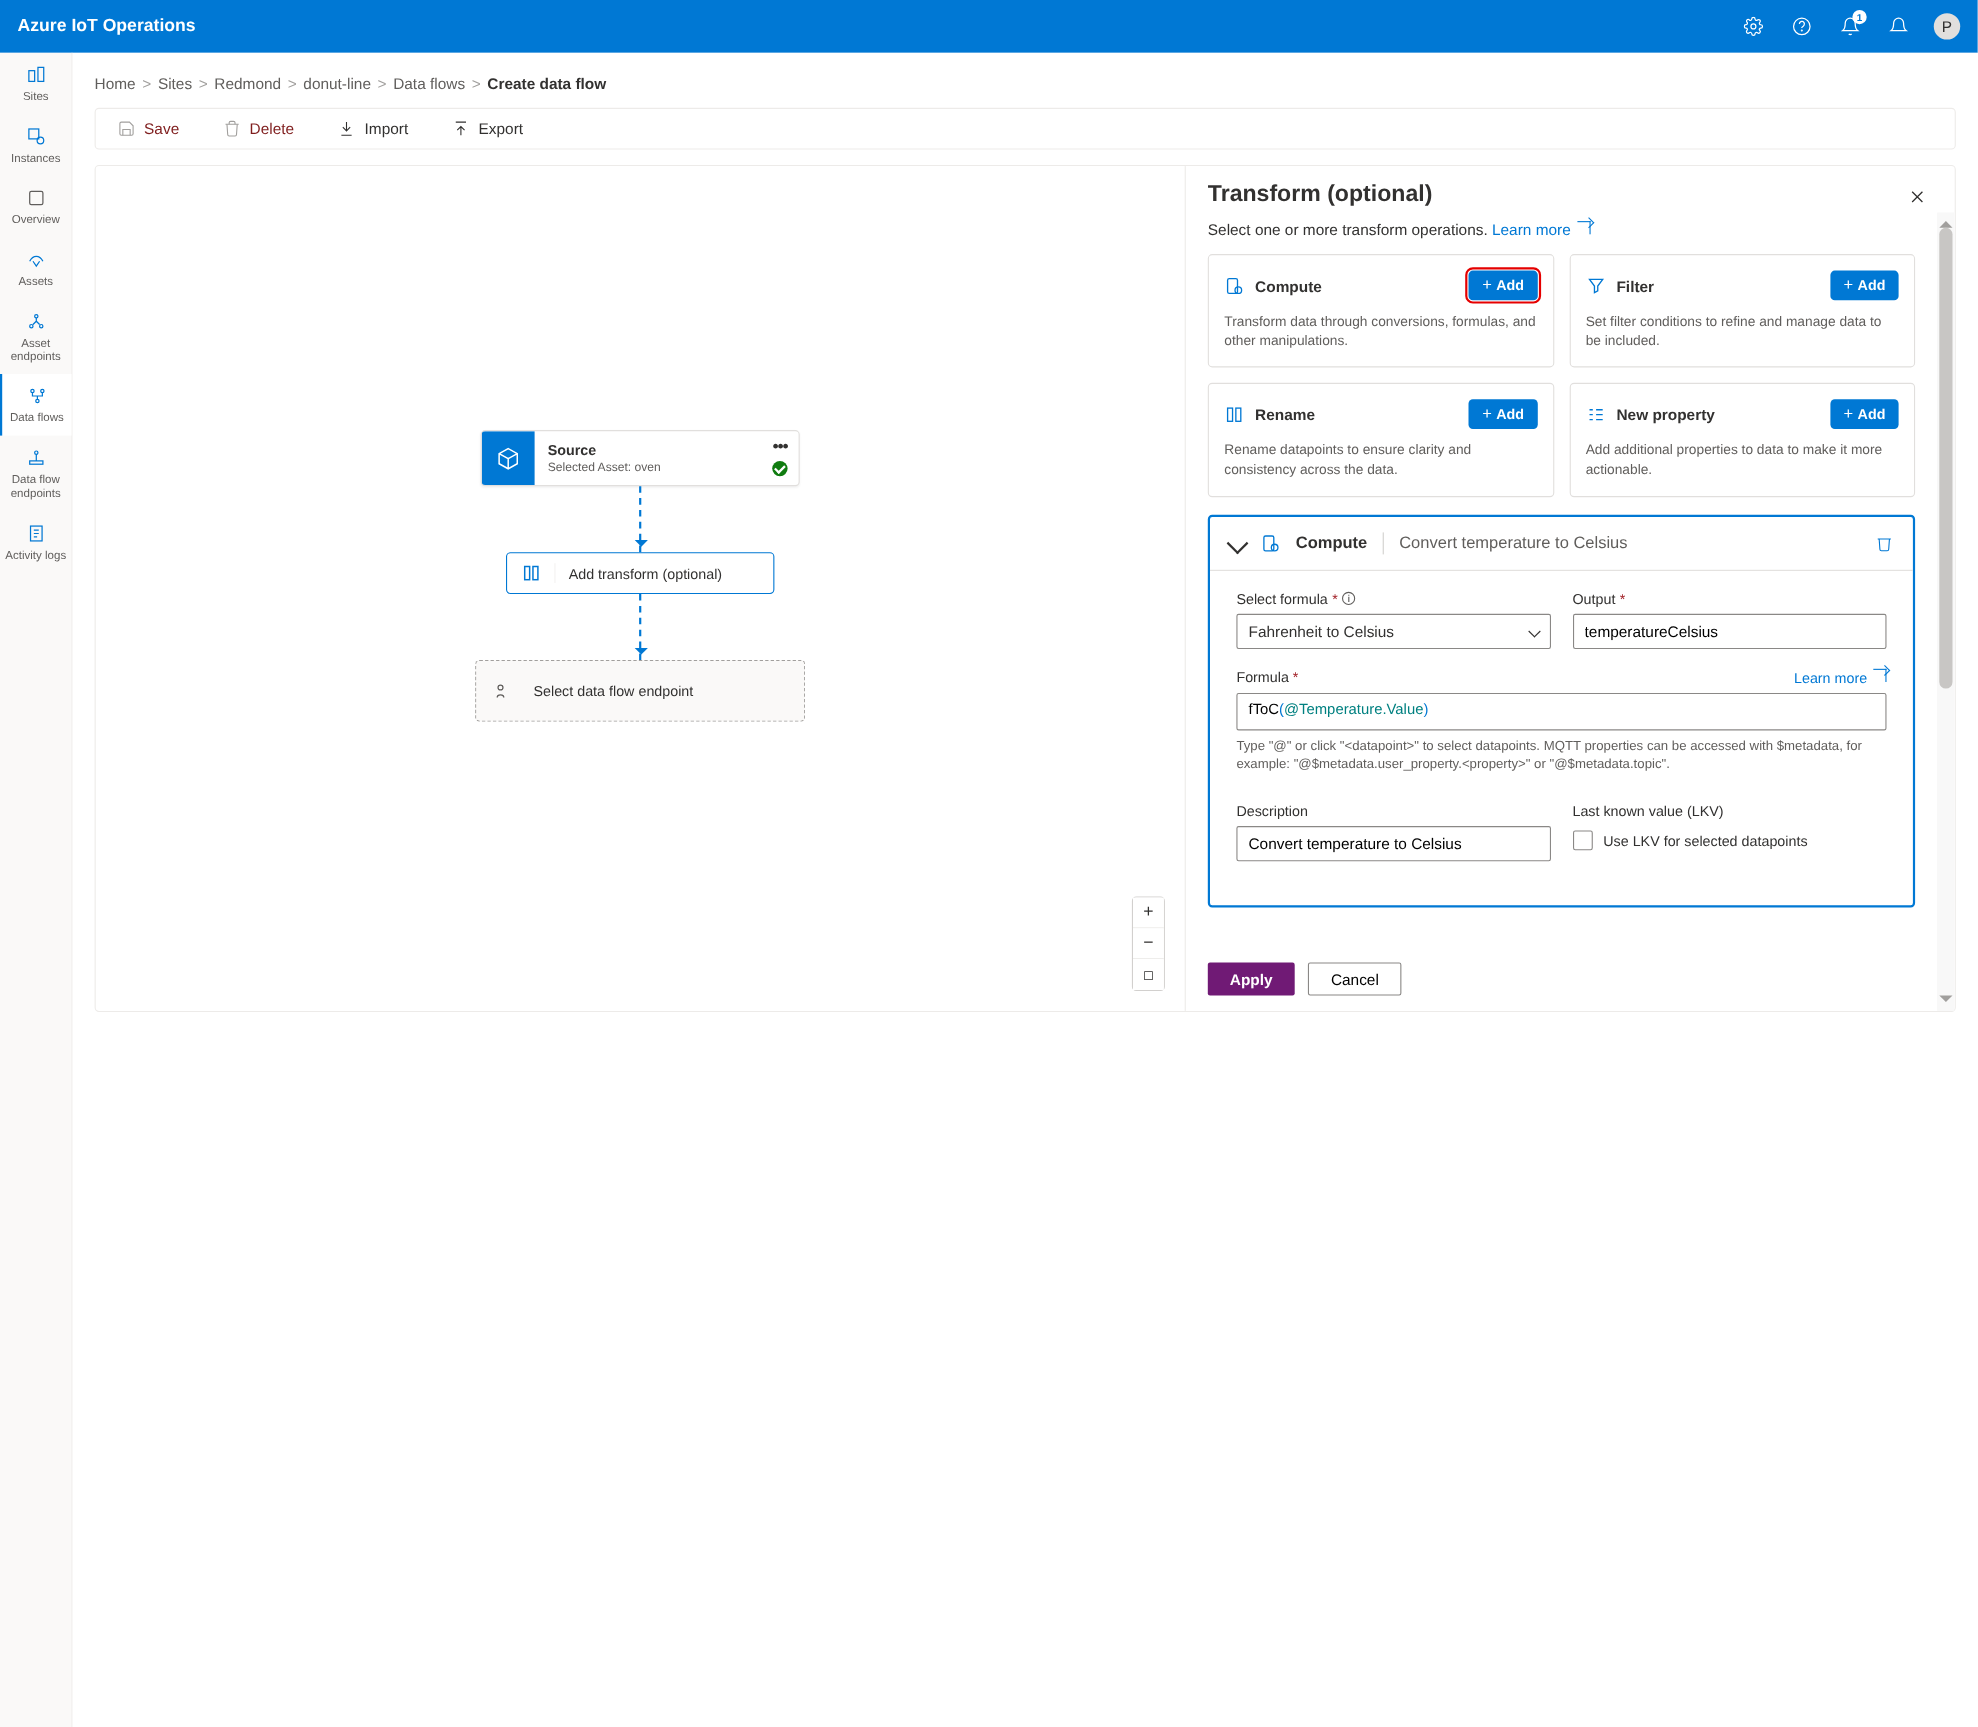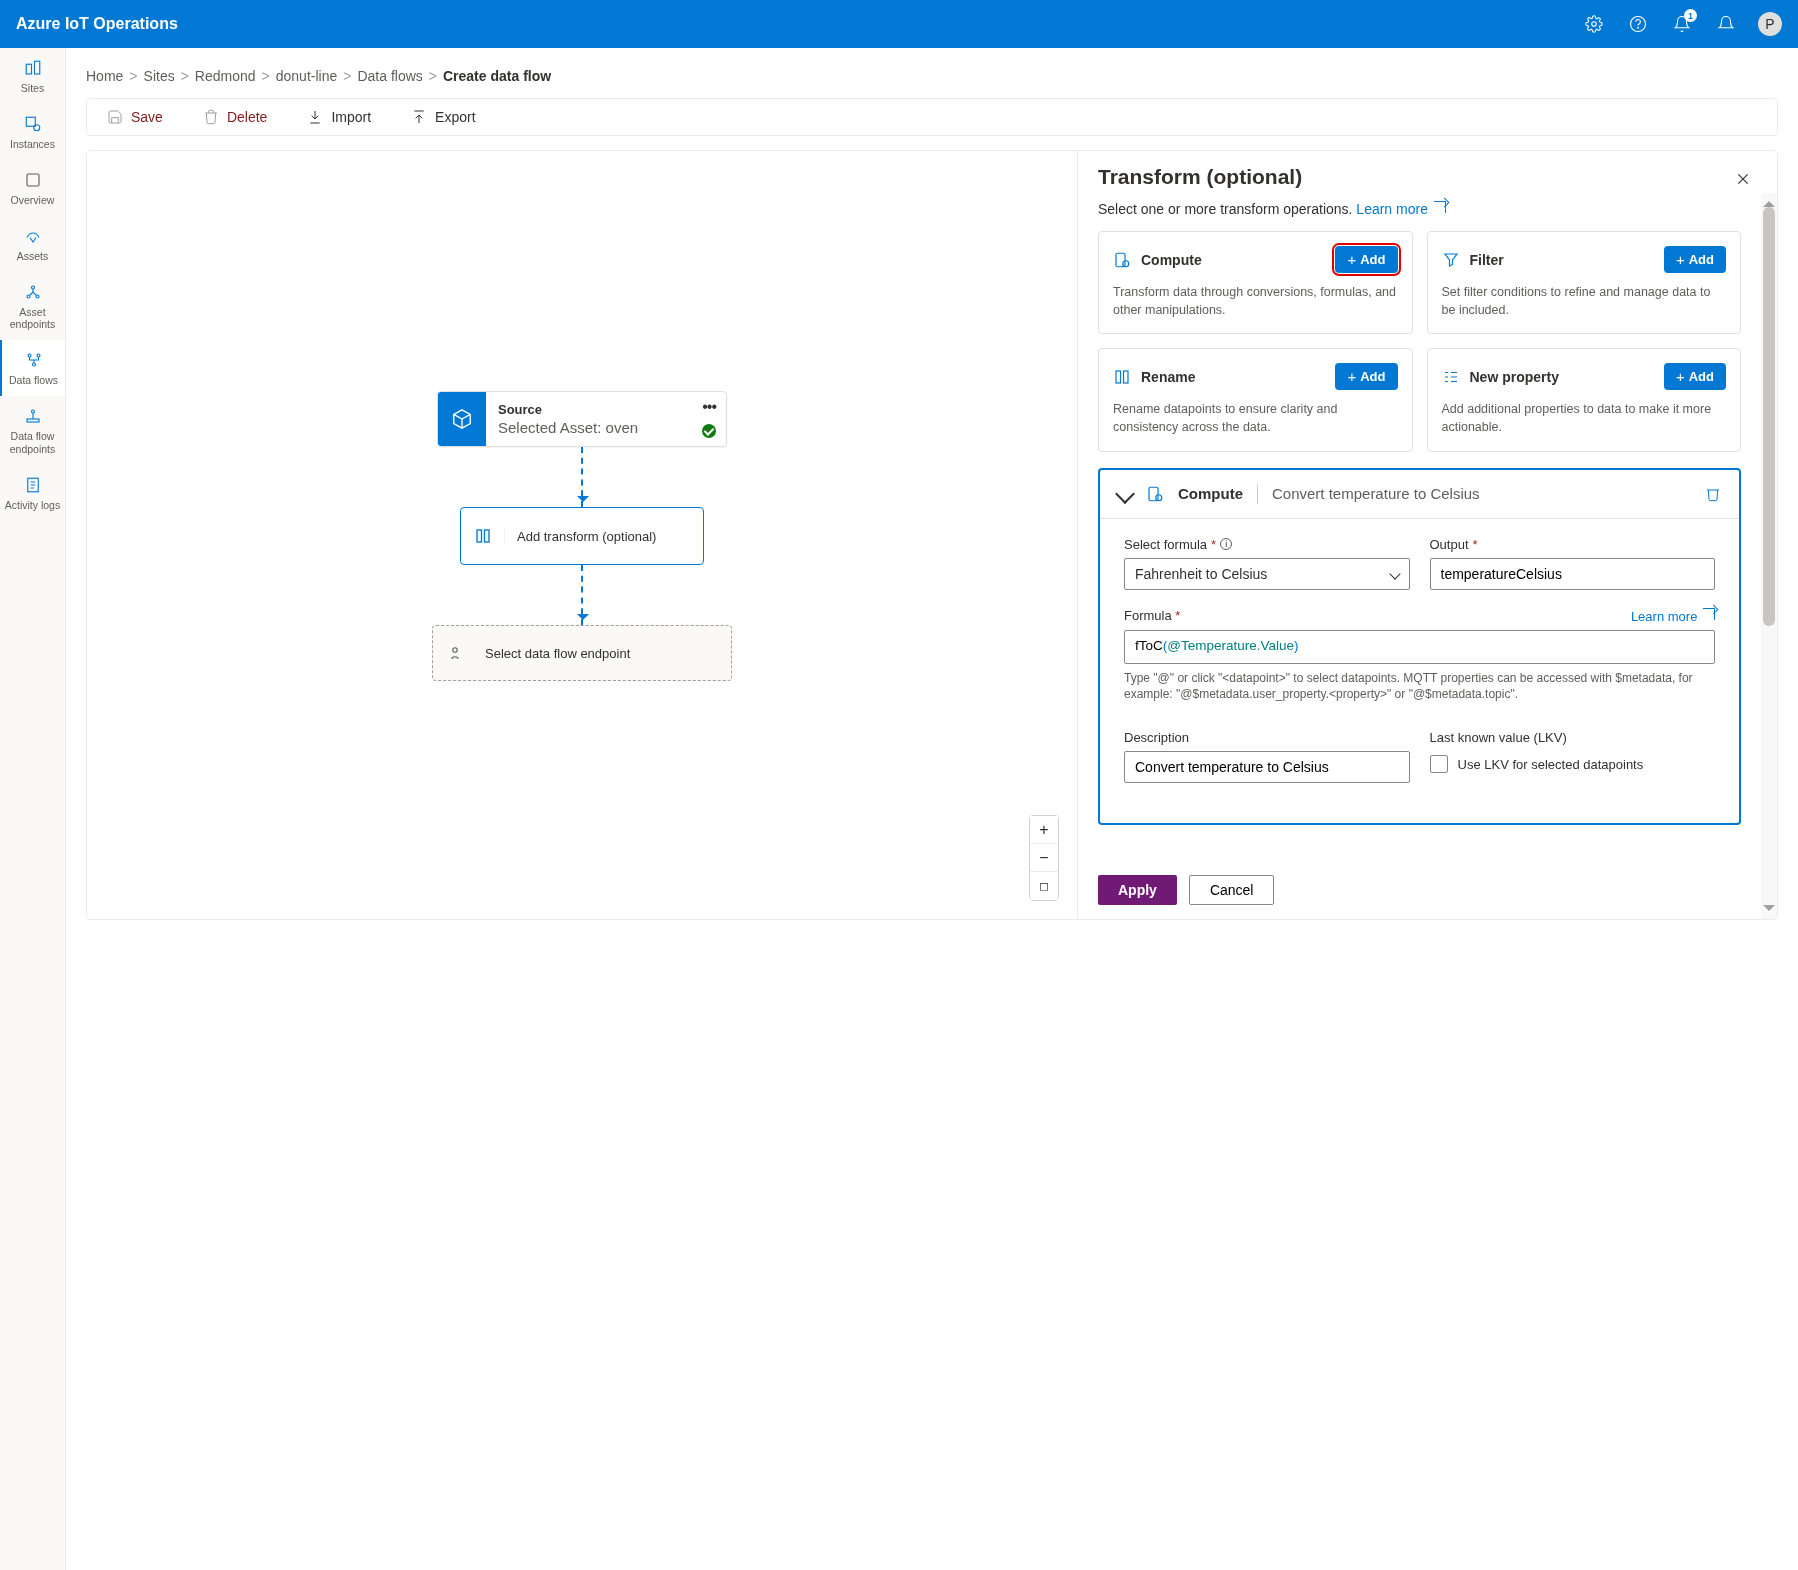--- a/index.html
+++ b/index.html
@@ -27,27 +27,27 @@
 .content-card { border:1px solid #edebe9; border-radius:4px; display:flex; flex-direction:column; min-height:770px;}
 .status-row { padding: 14px 20px; border-bottom:1px solid #edebe9; display:flex; align-items:center; gap:28px; font-size:14px;}
 .edit-link { display:flex; align-items:center; gap:6px; cursor:pointer; padding-left:16px; border-left:1px solid #d2d0ce;}
 .canvas-row { flex:1; display:flex; overflow:hidden;}
 .canvas { flex:1; padding: 20px; position:relative;}
 .flow { width:300px; margin: 220px auto 0; display:flex; flex-direction:column; align-items:center;}
 .src-card { width:290px; background:#fff; border:1px solid #e1dfdd; border-radius:4px; display:flex; box-shadow:0 1px 2px rgba(0,0,0,.05); overflow:hidden;}
 .src-card .ico-col { width:48px; background:#0078d4; display:flex;align-items:center;justify-content:center;}
 .src-card .body { flex:1; padding:10px 12px; position:relative;}
 .src-card .t { font-weight:600; font-size:13px;}
-.src-card .s { font-size:15px; color:#605e5c; margin-top:2px;}
+.src-card .s { font-size:11px; color:#605e5c; margin-top:2px;}
 .src-card .more { position:absolute; right:10px; top:6px; font-size:16px; letter-spacing:-1px; cursor:pointer;}
 .src-card .check { position:absolute; right:10px; bottom:8px; width:14px; height:14px; background:#107c10; border-radius:50%;}
 .src-card .check::after { content:""; position:absolute; left:4px; top:2px; width:4px; height:7px; border:2px solid #fff; border-top:0; border-left:0; transform:rotate(45deg);}
 .arrow-line { width:2px; height:60px; border-left:2px dashed #0078d4; position:relative;}
 .arrow-line::after { content:""; position:absolute; bottom:-1px; left:-6px; border:6px solid transparent; border-top-color:#0078d4;}
-.mid-card { width:244px; background:#fff; border:1px solid #0078d4; border-radius:4px; display:flex; align-items:center; height:58px;}
+.mid-card { width:244px; background:#fff; border:1px solid #0078d4; border-radius:4px; display:flex; align-items:center; height:38px;}
 .mid-card .ico-col { width:44px; display:flex;align-items:center;justify-content:center; border-right:1px solid #f3f2f1;}
 .mid-card .label { flex:1; padding:0 12px; font-size:13px;}
 .dest-card { width:300px; height:56px; background:#faf9f8; border:1px dashed #a19f9d; border-radius:4px; display:flex; align-items:center;}
 .dest-card .ico-col { width:44px; display:flex;align-items:center;justify-content:center;}
 .dest-card .label { flex:1; font-size:13px; padding:0 8px;}
 .zoom-ctrl { position:absolute; right:18px; bottom:18px; display:flex; flex-direction:column; border:1px solid #d2d0ce; border-radius:4px; background:#fff;}
 .zoom-ctrl button { width:28px; height:28px; border:none; background:#fff; border-bottom:1px solid #edebe9; cursor:pointer; font-size:16px; color:#323130;}
 .zoom-ctrl button:last-child{border-bottom:none; font-size:12px;}
 .panel { width:700px; border-left:1px solid #edebe9; display:flex; flex-direction:column;}
 .panel-head { display:flex; align-items:flex-start; padding:14px 20px 0;}

